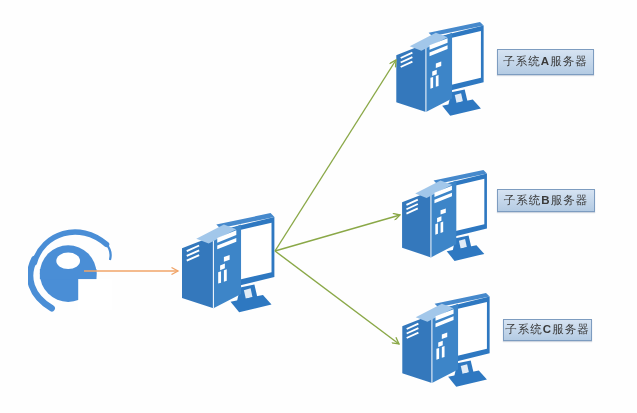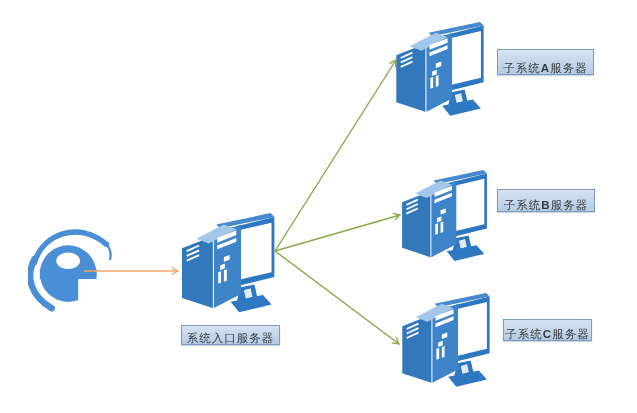--- a/index.html
+++ b/index.html
@@ -8,21 +8,21 @@
     font-family:"Liberation Sans",sans-serif;
     --sv-main:#2e78c1; --sv-front:#3d85c8; --sv-side:#3478bc; --sv-lid:#a2c7ea; --sv-mid:#4689cc;
     --ie:#4a8ed6;
   }
   .abs{position:absolute;}
   .lbl{
     position:absolute;box-sizing:border-box;
     border:1px solid #7d9cc0;
     background:linear-gradient(#d6e3f2,#b4cbe3);
     color:#3a3a3a;font-size:11.5px;line-height:1;
-    display:flex;align-items:flex-end;justify-content:center;
+    display:flex;align-items:center;justify-content:center;
     letter-spacing:1px;white-space:nowrap;
     box-shadow:0 1px 1px rgba(120,140,170,.35);
   }
   .lbl b{font-weight:bold;}
   svg{display:block;}
 </style>
 </head>
 <body>
 
 <div class="stage">
@@ -92,23 +92,20 @@
   </svg>
 
   <svg class="abs" style="left:402px;top:169px;z-index:2;" width="92" height="98" viewBox="0 0 105 112">
     <use href="#server"></use>
   </svg>
 
   <svg class="abs" style="left:402px;top:292px;z-index:2;" width="95" height="101" viewBox="0 0 105 112">
     <use href="#server"></use>
   </svg>
 
-  <div class="lbl" style="left:181px;top:325px;width:99px;height:20px;z-index:4;">
-    <span>系统入口服务器</span>
-  </div>
 
   <div class="lbl" style="left:497px;top:49px;width:97px;height:26px;z-index:4;">
     <span>子系统</span>
       <b>A</b>
       <span>服务器</span>
   </div>
 
   <div class="lbl" style="left:497px;top:189px;width:98px;height:23px;z-index:4;">
     <span>子系统</span>
       <b>B</b>

